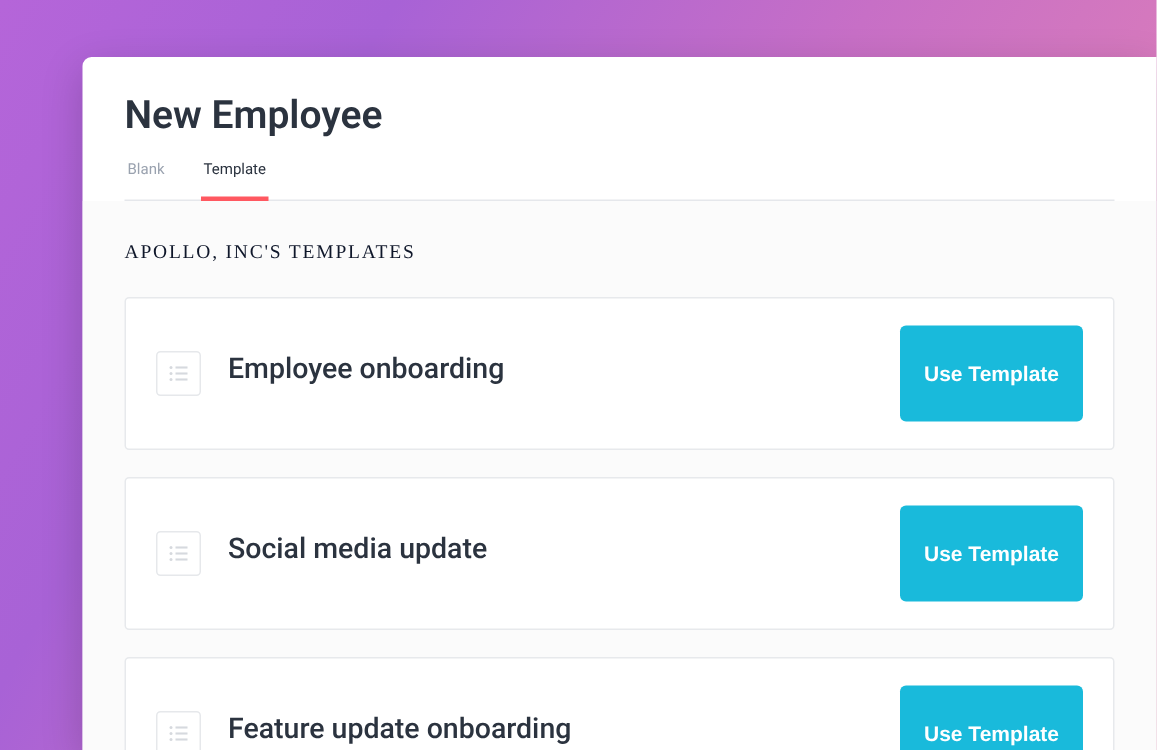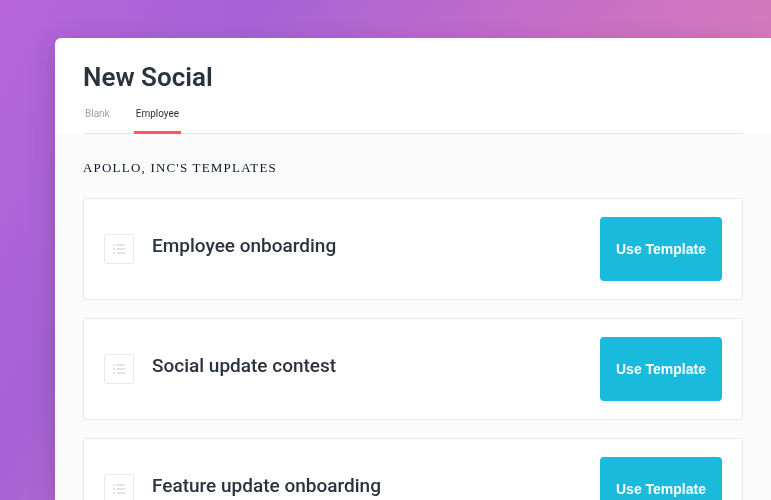--- a/index.html
+++ b/index.html
@@ -53,24 +53,24 @@
       background: #19badb; color: #ffffff; border: none;
       padding: 24px 16px; border-radius: 4px; font-size: 14px;
       font-weight: 600; cursor: pointer;
     }
   </style>
 </head>
 <body>
 
 <div class="panel">
   <div class="panel-header">
-    <h1 class="panel-title">New Social</h1>
+    <h1 class="panel-title">New Employee</h1>
     <div class="tabs">
       <div class="tab">Blank</div>
-      <div class="tab active">Employee</div>
+      <div class="tab active">Template</div>
     </div>
   </div>
   <div class="panel-body">
     <div class="section-label">APOLLO, INC'S TEMPLATES</div>
 
     <div class="tmpl-row">
       <div class="tmpl-left">
         <span class="tmpl-icon">
           <svg width="16" height="16" viewBox="0 0 16 16" fill="none">
             <circle cx="3" cy="4" r="1" fill="#d6d9de"></circle>
@@ -91,21 +91,21 @@
         <span class="tmpl-icon">
           <svg width="16" height="16" viewBox="0 0 16 16" fill="none">
             <circle cx="3" cy="4" r="1" fill="#d6d9de"></circle>
               <rect x="6" y="3.3" width="8" height="1.4" fill="#d6d9de"></rect>
             <circle cx="3" cy="8" r="1" fill="#d6d9de"></circle>
               <rect x="6" y="7.3" width="8" height="1.4" fill="#d6d9de"></rect>
             <circle cx="3" cy="12" r="1" fill="#d6d9de"></circle>
               <rect x="6" y="11.3" width="8" height="1.4" fill="#d6d9de"></rect>
           </svg>
         </span>
-        <span class="tmpl-name">Social update contest</span>
+        <span class="tmpl-name">Social media update</span>
       </div>
       <button class="use-btn">Use Template</button>
     </div>
 
     <div class="tmpl-row">
       <div class="tmpl-left">
         <span class="tmpl-icon">
           <svg width="16" height="16" viewBox="0 0 16 16" fill="none">
             <circle cx="3" cy="4" r="1" fill="#d6d9de"></circle>
               <rect x="6" y="3.3" width="8" height="1.4" fill="#d6d9de"></rect>

